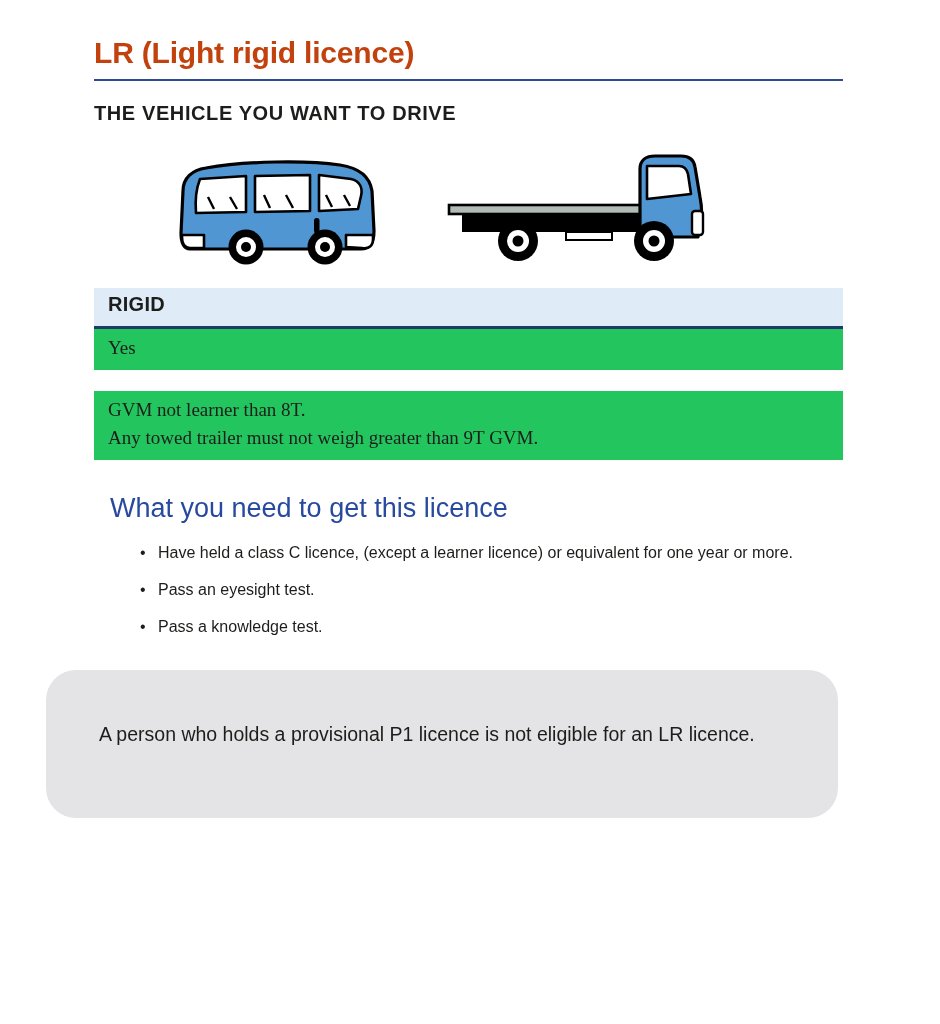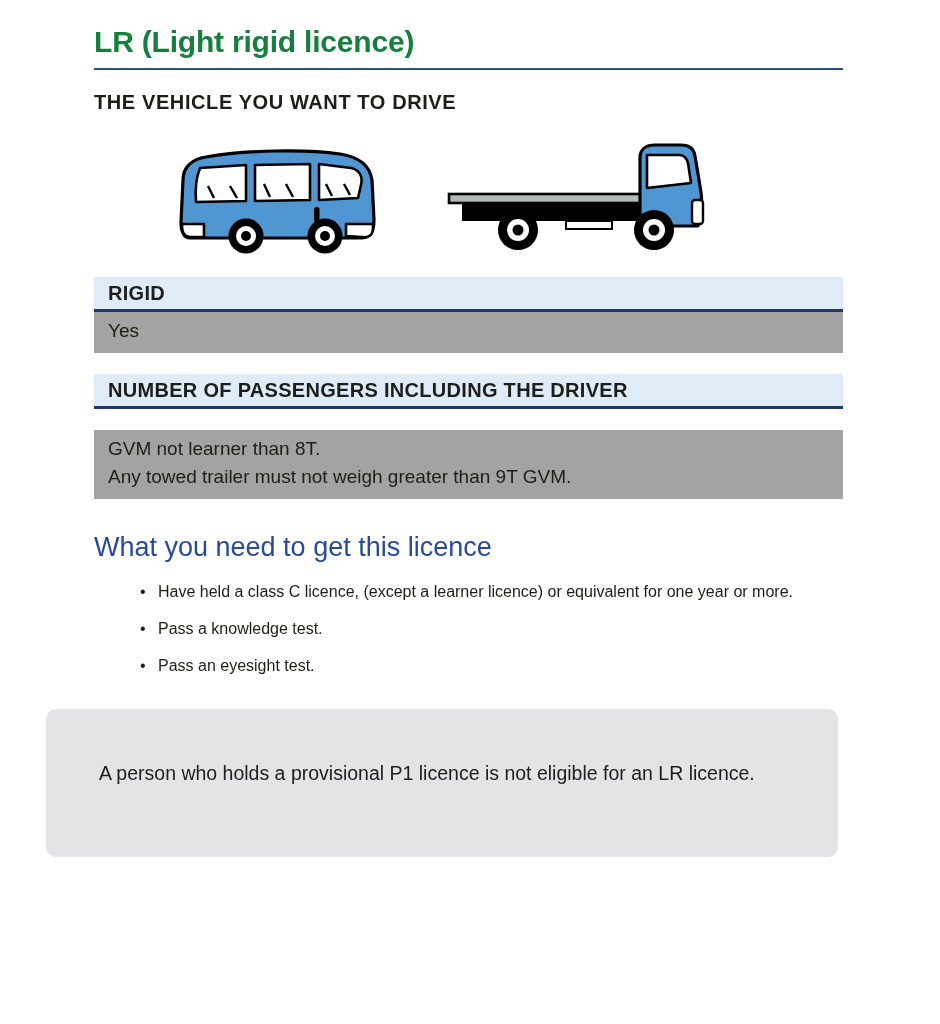--- a/index.html
+++ b/index.html
@@ -15,24 +15,24 @@
     height: 1024px;
     background: #ffffff;
     overflow: hidden;
   }
   .content {
     margin-left: 94px;
     width: 749px;
   }
   h1.doc-title {
     margin: 0;
-    padding-top: 25px;
+    padding-top: 36px;
     font-size: 30px;
     font-weight: bold;
-    color: #15803d;
+    color: #c2410c;
     letter-spacing: -0.2px;
   }
   .title-rule {
     margin-top: 9px;
     border-top: 2px solid #2d4b8e;
     height: 0;
   }
   h2.vehicle-heading {
     margin: 21px 0 0 0;
     font-size: 20px;
@@ -47,35 +47,36 @@
     align-items: flex-end;
     padding-left: 80px;
     gap: 66px;
   }
   .spec {
     margin-top: 21px;
   }
   .spec-header {
     background: #dfecf7;
     border-bottom: 3px solid #203a68;
-    padding: 5px 14px 4px 14px;
+    padding: 5px 14px 10px 14px;
     font-size: 20px;
     font-weight: bold;
     letter-spacing: 0.3px;
     color: #1d1d1b;
   }
   .spec-body {
-    background: #a3a3a3;
+    background: #22c55e;
     padding: 5px 14px 8px 14px;
     font-size: 19px;
     line-height: 28px;
     color: #1d1d1b;
+    font-family: Liberation Serif, serif;
   }
   h3.req-heading {
-    margin: 33px 0 0 0;
+    margin: 33px 0 0 16px;
     font-size: 27px;
     font-weight: 400;
     color: #27499e;
   }
   ul.req-list {
     margin: 15px 0 0 0;
     padding: 0 0 0 46px;
     list-style: none;
   }
   ul.req-list li {
@@ -94,21 +95,21 @@
   }
   ul.req-list li.justified {
     text-align: justify;
   }
   .note-box {
     box-sizing: border-box;
     margin: 29px 0 0 46px;
     width: 792px;
     min-height: 148px;
     background: #e4e4e7;
-    border-radius: 10px;
+    border-radius: 30px;
     padding: 49px 55px 40px 53px;
   }
   .note-box p {
     margin: 0;
     font-size: 19.5px;
     line-height: 30px;
     color: #1d1d1b;
   }
   svg { display: block; }
 </style>
@@ -173,35 +174,34 @@
     </div>
 
     <div class="spec">
       <div class="spec-header">RIGID</div>
       <div class="spec-body">
         <div>Yes</div>
       </div>
     </div>
 
     <div class="spec">
-      <div class="spec-header">NUMBER OF PASSENGERS INCLUDING THE DRIVER</div>
     </div>
 
     <div class="spec">
       <div class="spec-body">
         <div>GVM not learner than 8T.</div>
         <div>Any towed trailer must not weigh greater than 9T GVM.</div>
       </div>
     </div>
 
     <h3 class="req-heading">What you need to get this licence</h3>
 
     <ul class="req-list">
       <li class="justified">Have held a class C licence, (except a learner licence) or equivalent for one year or more.</li>
+      <li>Pass an eyesight test.</li>
       <li>Pass a knowledge test.</li>
-      <li>Pass an eyesight test.</li>
     </ul>
   </div>
 
   <div class="note-box">
     <p>A person who holds a provisional P1 licence is not eligible for an LR licence.</p>
   </div>
 </div>
 
 </body></html>

